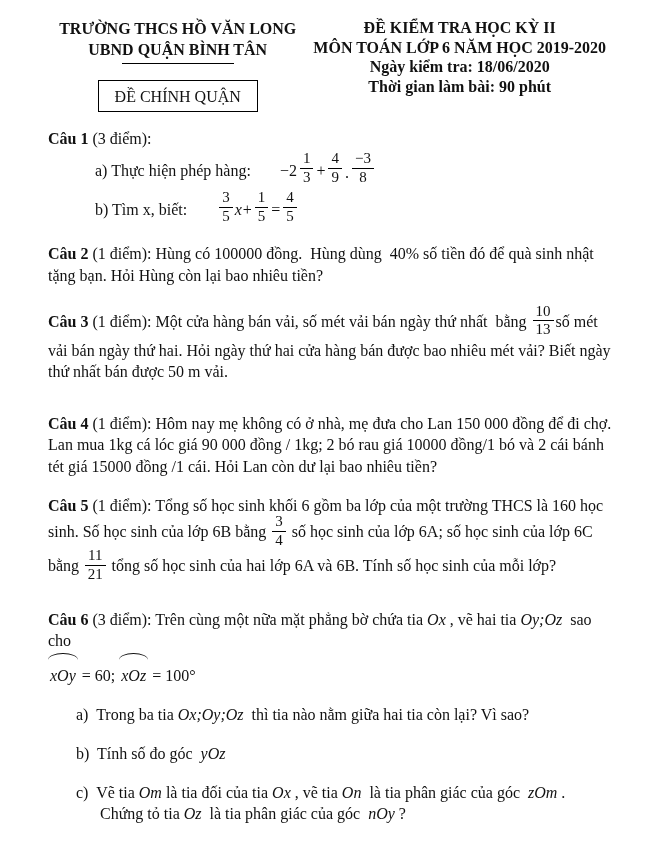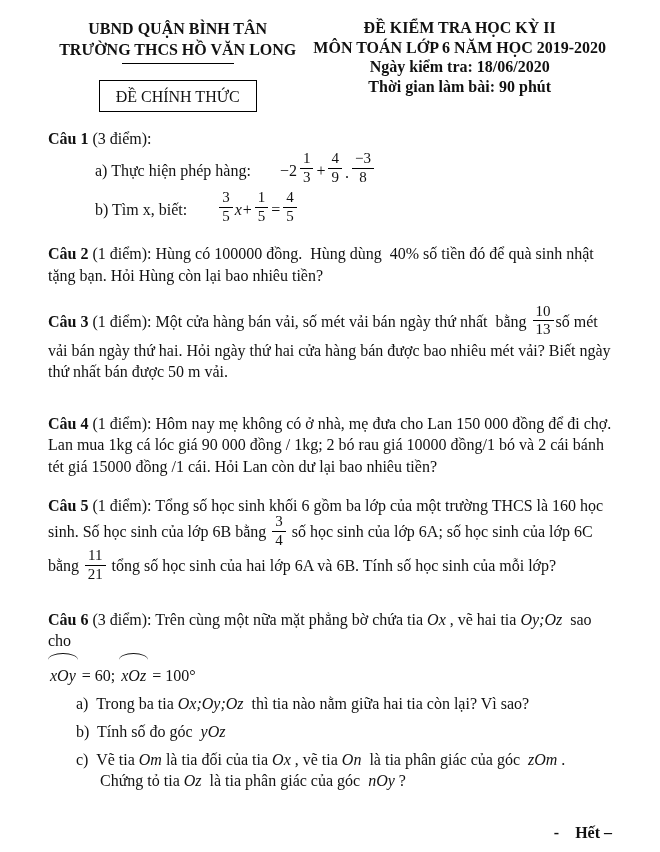--- a/index.html
+++ b/index.html
@@ -30,35 +30,35 @@
   .frac .num { display:block; border-bottom:1px solid #000; padding:0 3px 1px; }
   .frac .den { display:block; padding:1px 2px 0; }
   .mexpr { display:inline-flex; align-items:center; }
   .mexpr .op { padding:0 1px; }
   .mexpr .lowdot { align-self:flex-end; padding-bottom:5px; }
   .iv { font-style:italic; }
   .hat { font-style:italic; position:relative; display:inline-block; padding:12px 2px 0; }
   .hat::before { content:""; position:absolute; left:0; right:0; top:0; height:6px;
                  border-top:1.3px solid #111;
                  border-radius:50% 50% 0 0 / 100% 100% 0 0; }
-  .q6-item { padding-left:52px; text-indent:-24px; white-space:pre-wrap; margin-top:7px; }
+  .q6-item { padding-left:52px; text-indent:-24px; white-space:pre-wrap; margin-top:18px; }
   .het { text-align:right; font-weight:bold; margin-top:30px; white-space:pre-wrap; }
 </style>
 </head>
 <body>
 
 <div class="page">
 
   <div class="hdr">
     <div class="hdr-left">
+      <div>TRƯỜNG THCS HỒ VĂN LONG</div>
       <div>UBND QUẬN BÌNH TÂN</div>
-      <div>TRƯỜNG THCS HỒ VĂN LONG</div>
       <div class="hdr-underline"></div>
       <div class="exam-box">
-        <span>ĐỀ CHÍNH THỨC</span>
+        <span>ĐỀ CHÍNH QUẬN</span>
       </div>
     </div>
     <div class="hdr-right">
       <div>ĐỀ KIỂM TRA HỌC KỲ II</div>
       <div>MÔN TOÁN LỚP 6 NĂM HỌC 2019-2020</div>
       <div>Ngày kiểm tra: 18/06/2020</div>
       <div>Thời gian làm bài: 90 phút</div>
     </div>
   </div>
 

